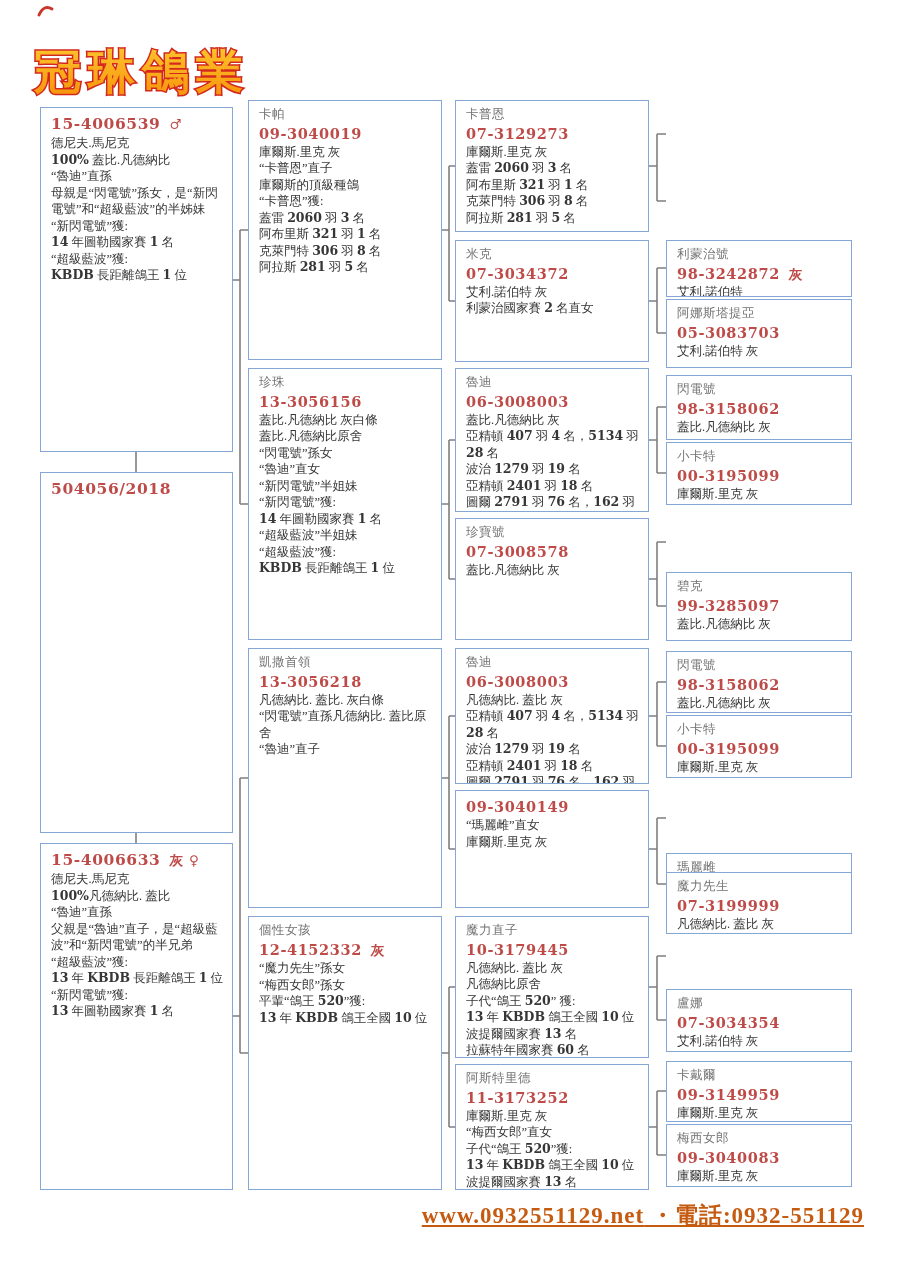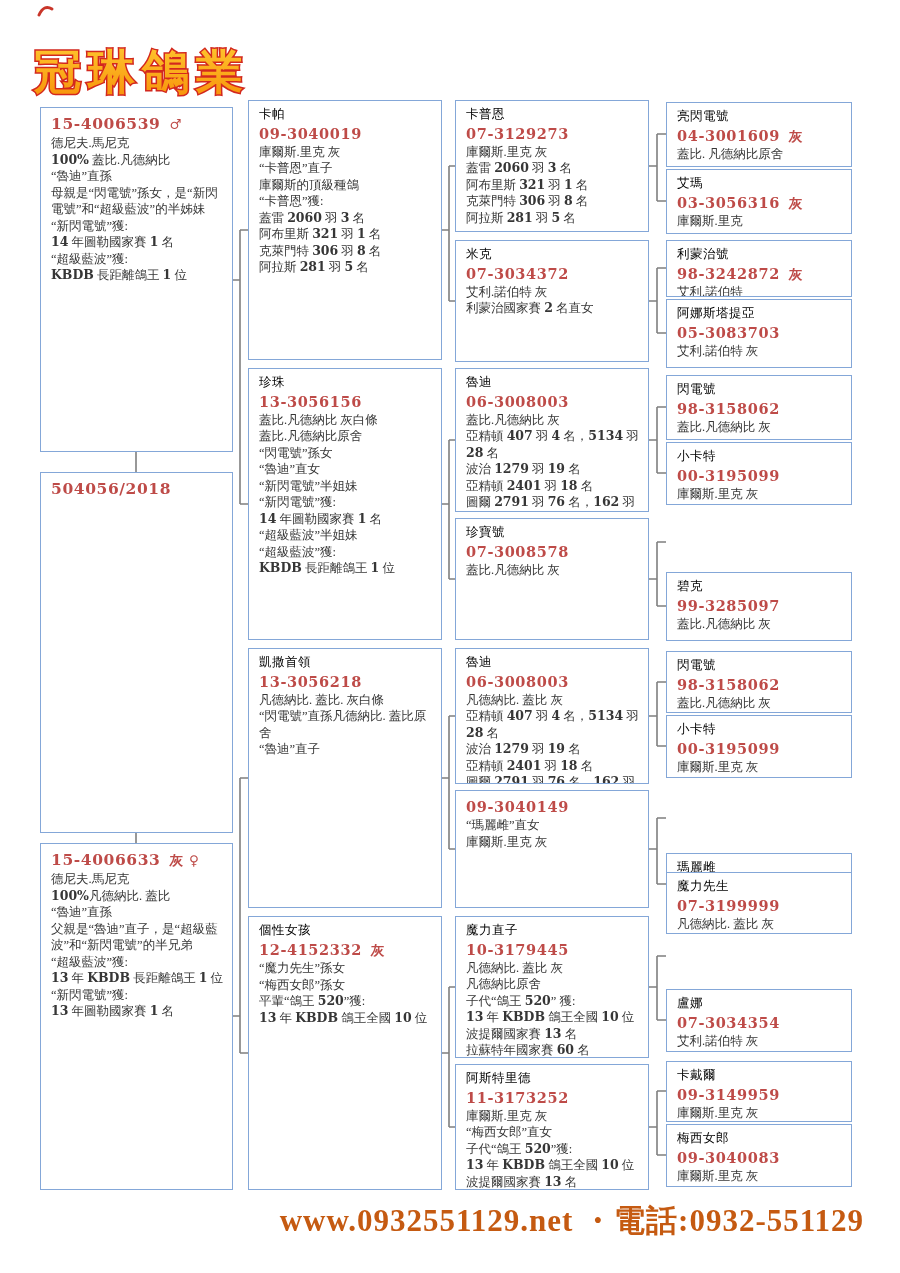--- a/index.html
+++ b/index.html
@@ -5,29 +5,29 @@
   html,body{margin:0;padding:0;background:#fff;}
   .page{position:relative;width:900px;height:1273px;background:#fff;overflow:hidden;
         font-family:"Liberation Serif","DejaVu Serif",serif;}
   .logo-svg{position:absolute;left:30px;top:38px;}
   .logo-text{font-family:"DejaVu Serif","Liberation Serif",serif;font-weight:bold;
              font-size:47px;letter-spacing:7px;}
   .corner-mark{position:absolute;left:36px;top:2px;}
   .connectors{position:absolute;left:0;top:0;}
   .pbox{position:absolute;box-sizing:border-box;border:1.6px solid #84A7D8;background:#fff;
         padding:5px 8px 4px 10px;font-size:12.5px;line-height:1.32;color:#333;overflow:hidden;}
-  .bx-title{color:#000000;letter-spacing:.5px;}
+  .bx-title{color:#737373;letter-spacing:.5px;}
   .bx-ring{color:#BE4B48;font-weight:bold;font-size:14.5px;letter-spacing:.6px;
            font-family:"DejaVu Serif","Liberation Serif",serif;padding:1px 0 1px;}
   .c1 .bx-ring{font-size:15.5px;}
   .ring-suffix{margin-left:9px;font-size:13.5px;}
   .bx-line{color:#363636;}
   .bx-line b{font-family:"DejaVu Serif",serif;}
-  .footer{position:absolute;right:36px;top:1200px;font-size:31px;font-weight:bold;
-          color:#C55A11;letter-spacing:1px;white-space:nowrap;}
+  .footer{position:absolute;right:36px;top:1200px;font-size:23px;font-weight:bold;
+          color:#C55A11;letter-spacing:1px;white-space:nowrap;text-decoration:underline;}
 </style>
 </head>
 <body>
 
 <div class="page">
 
   <svg class="corner-mark" width="20" height="16">
     <path d="M3,13 Q8,2 16,7" stroke="#C9362A" stroke-width="3" fill="none" stroke-linecap="round"></path>
   </svg>
 
@@ -184,30 +184,20 @@
   <div class="pbox" style="left:455px;top:1064px;width:194px;height:126px">
       <div class="bx-title">阿斯特里德</div>
       <div class="bx-ring"><span>11-3173252</span></div>
       <div class="bx-line">庫爾斯.里克 灰</div>
       <div class="bx-line">“梅西女郎”直女</div>
       <div class="bx-line">子代“鴿王 <b>520</b>”獲:</div>
       <div class="bx-line"><b>13</b> 年 <b>KBDB</b> 鴿王全國 <b>10</b> 位</div>
       <div class="bx-line">波提爾國家賽 <b>13</b> 名</div>
     </div>
 
-  <div class="pbox" style="left:666px;top:102px;width:186px;height:65px">
-      <div class="bx-title">亮閃電號</div>
-      <div class="bx-ring"><span>04-3001609</span><span class="ring-suffix">灰</span></div>
-      <div class="bx-line">蓋比. 凡德納比原舍</div>
-    </div>
-  <div class="pbox" style="left:666px;top:169px;width:186px;height:65px">
-      <div class="bx-title">艾瑪</div>
-      <div class="bx-ring"><span>03-3056316</span><span class="ring-suffix">灰</span></div>
-      <div class="bx-line">庫爾斯.里克</div>
-    </div>
   <div class="pbox" style="left:666px;top:240px;width:186px;height:57px">
       <div class="bx-title">利蒙治號</div>
       <div class="bx-ring"><span>98-3242872</span><span class="ring-suffix">灰</span></div>
       <div class="bx-line">艾利.諾伯特</div>
     </div>
   <div class="pbox" style="left:666px;top:299px;width:186px;height:69px">
       <div class="bx-title">阿娜斯塔提亞</div>
       <div class="bx-ring"><span>05-3083703</span></div>
       <div class="bx-line">艾利.諾伯特 灰</div>
     </div>

